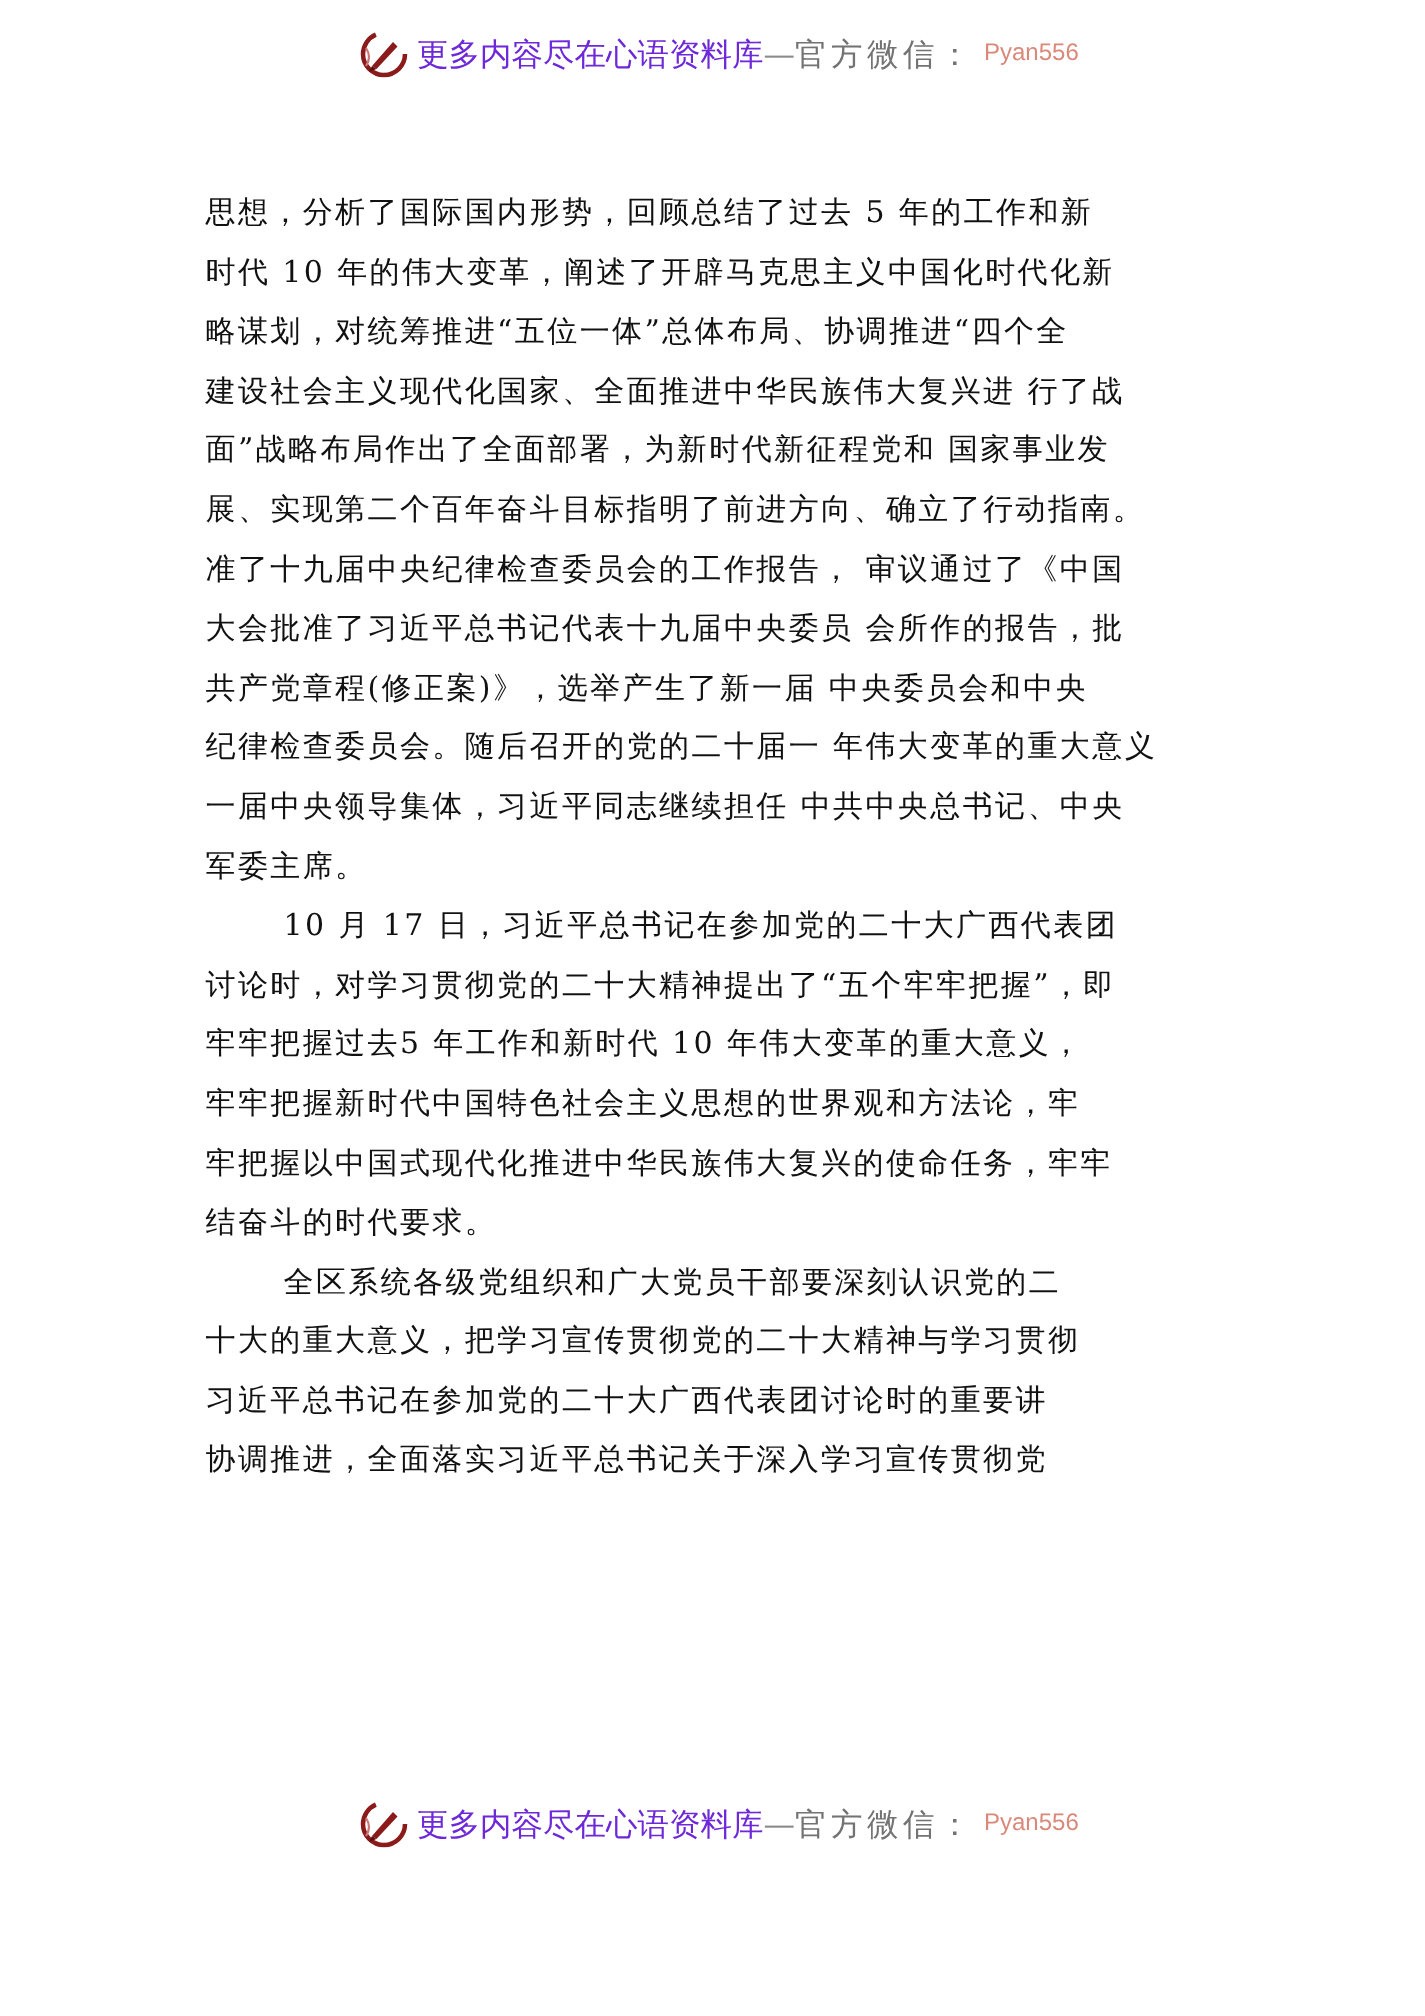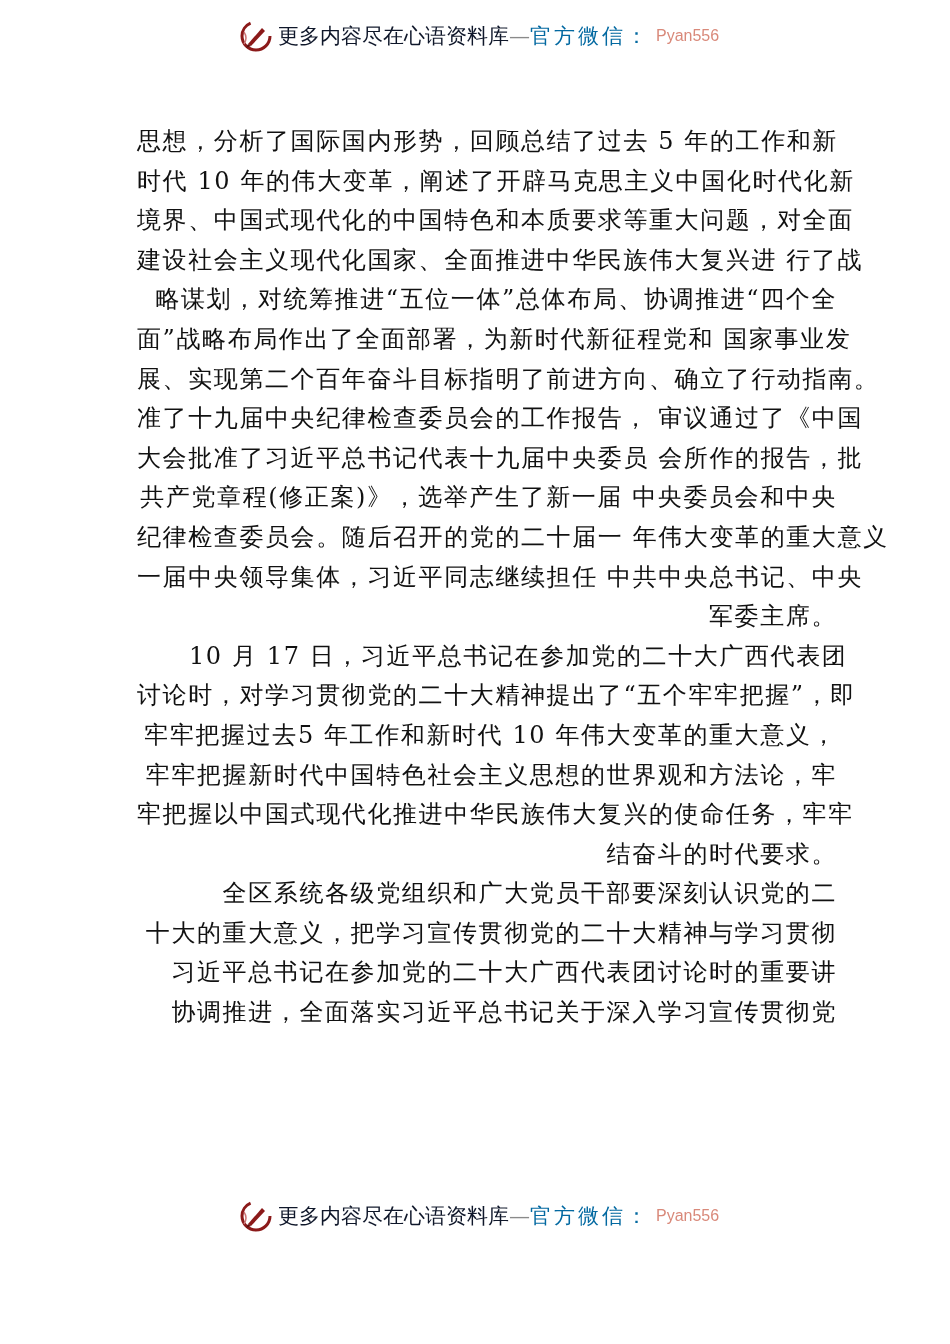--- a/index.html
+++ b/index.html
@@ -24,55 +24,54 @@
     }
     .banner.top { top: 16px; }
     .banner.bottom { top: 1196px; }
     .banner .logo {
       width: 36px;
       height: 36px;
       margin-right: 4px;
       display: inline-block;
     }
     .banner .b-main {
-      color: #0f172a;
+      color: #6d28d9;
       font-size: 21px;
       font-family: "DejaVu Serif", "Liberation Serif", serif;
       letter-spacing: 0px;
     }
     .banner .b-dash {
       color: #8a8a8a;
       font-size: 21px;
     }
     .banner .b-label {
-      color: #0369a1;
+      color: #737373;
       font-size: 21px;
       letter-spacing: 3px;
     }
     .banner .b-id {
       color: #d9897a;
       font-size: 16px;
       font-family: "Liberation Sans", "DejaVu Sans", sans-serif;
       margin-left: 6px;
     }
 
     .content {
       position: absolute;
       left: 137px;
       top: 122px;
       width: 700px;
     }
     .line {
       height: 39.6px;
       line-height: 39.6px;
-      font-size: 24px;
+      font-size: 20px;
       color: #111111;
       white-space: nowrap;
       letter-spacing: 1.6px;
-      text-align: right;
     }
     .line.indent {
       padding-left: 52px;
     }
   </style>
 </head>
 <body>
 
 <div class="banner top">
   <span class="logo">
@@ -87,23 +86,22 @@
   <span class="b-dash">—</span>
   <span class="b-label">官方微信：</span>
   <span class="b-id">Pyan556</span>
 </div>
 
 <div class="content">
 
   <div class="para">
     <div class="line">思想，分析了国际国内形势，回顾总结了过去 5 年的工作和新</div>
     <div class="line">时代 10 年的伟大变革，阐述了开辟马克思主义中国化时代化新</div>
-    <div class="line">境界、中国式现代化的中国特色和本质要求等重大问题，对全面</div>
+    <div class="line">略谋划，对统筹推进“五位一体”总体布局、协调推进“四个全</div>
     <div class="line">建设社会主义现代化国家、全面推进中华民族伟大复兴进 行了战</div>
-    <div class="line">略谋划，对统筹推进“五位一体”总体布局、协调推进“四个全</div>
     <div class="line">面”战略布局作出了全面部署，为新时代新征程党和 国家事业发</div>
     <div class="line">展、实现第二个百年奋斗目标指明了前进方向、确立了行动指南。</div>
     <div class="line">准了十九届中央纪律检查委员会的工作报告， 审议通过了《中国</div>
     <div class="line">大会批准了习近平总书记代表十九届中央委员 会所作的报告，批</div>
     <div class="line">共产党章程(修正案)》，选举产生了新一届 中央委员会和中央</div>
     <div class="line">纪律检查委员会。随后召开的党的二十届一 年伟大变革的重大意义</div>
     <div class="line">一届中央领导集体，习近平同志继续担任 中共中央总书记、中央</div>
     <div class="line">军委主席。</div>
   </div>
 

